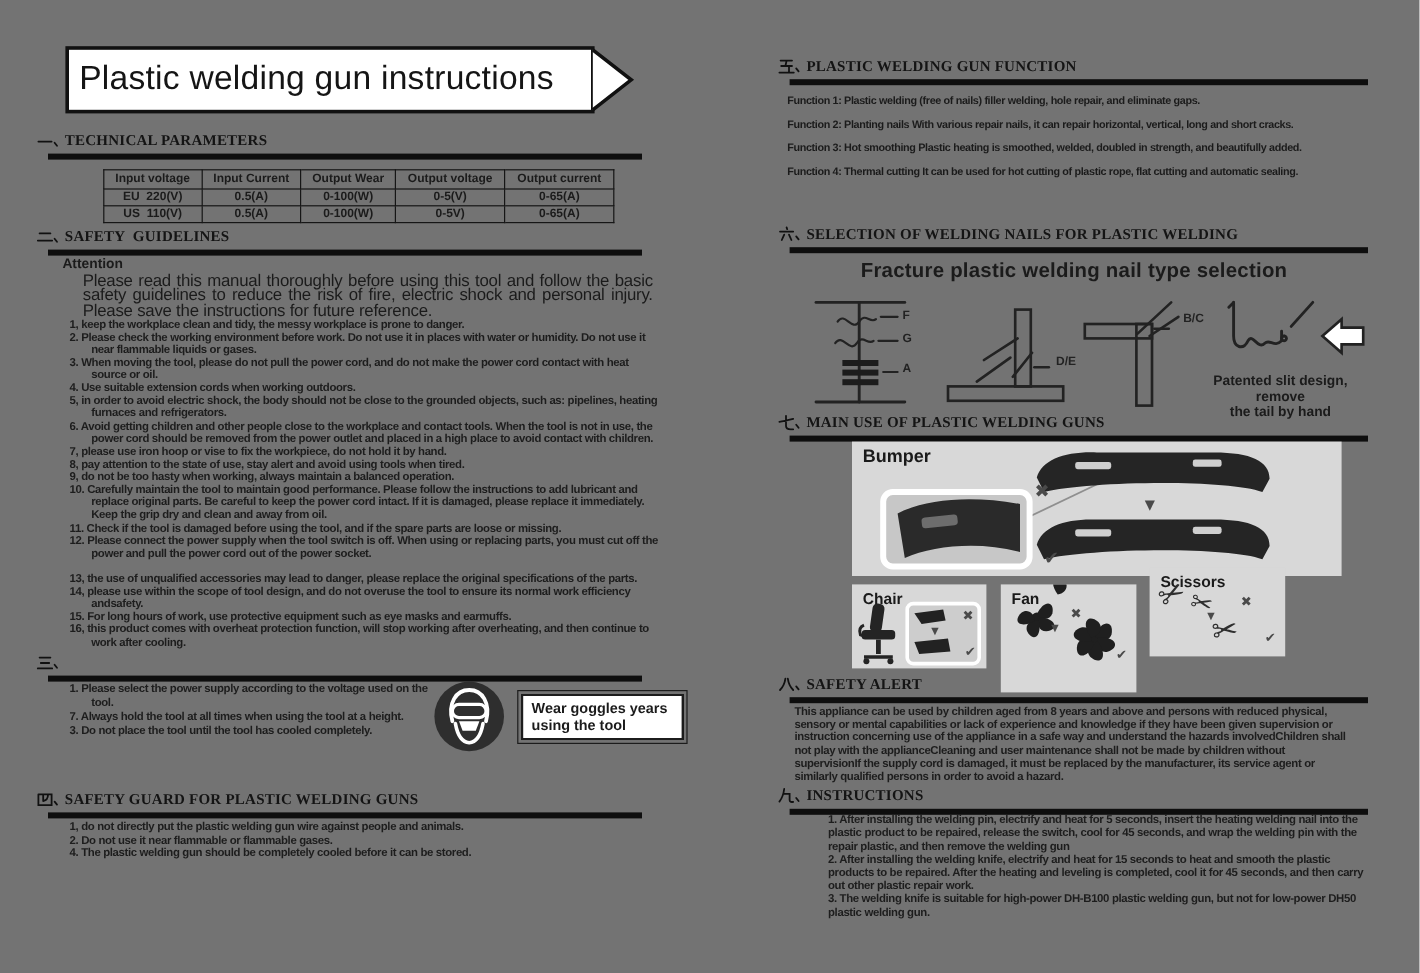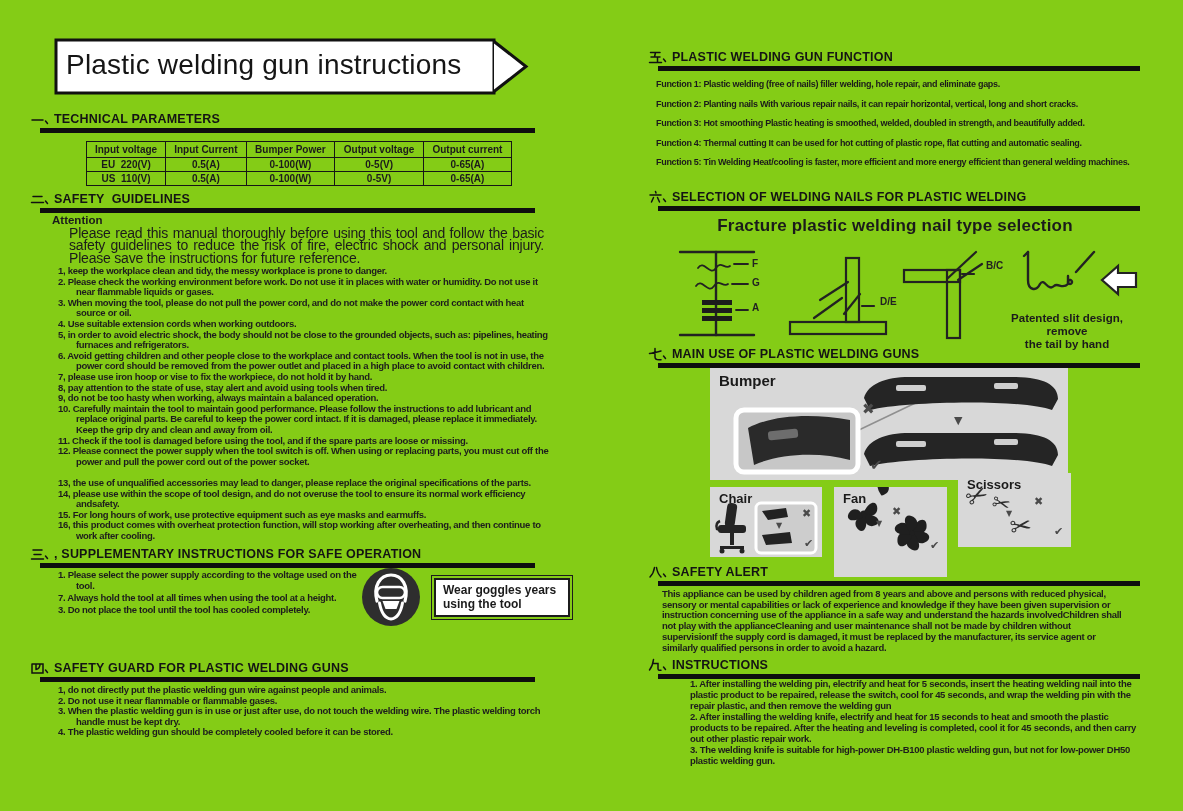--- a/index.html
+++ b/index.html
@@ -1,28 +1,28 @@
 <!DOCTYPE html>
 <html><head>
 <meta charset="utf-8">
 <style>
   html,body{margin:0;padding:0;background:#ffffff;}
   body{font-family:"Liberation Sans","DejaVu Sans",sans-serif;color:#1b1b1b;}
-  #page{position:relative;width:1183px;height:811px;background:#84cc16;overflow:hidden;}
+  #page{position:relative;width:1183px;height:811px;background:#737373;overflow:hidden;}
   .col{position:absolute;top:0;}
   #col-left{left:30px;width:590px;height:811px;}
   #col-right{left:648px;width:494px;height:811px;}
   .abs{position:absolute;}
   
   .banner{position:absolute;left:24px;top:38px;width:476px;height:58px;}
   .banner svg{position:absolute;left:0;top:0;}
   .banner .t{position:absolute;left:12px;top:11px;width:430px;font-size:28px;font-weight:normal;letter-spacing:.2px;color:#151515;white-space:pre;}
   
   .sec{position:absolute;left:0;}
-  .sec .row{display:flex;align-items:flex-end;gap:4px;height:16px;}
+  .sec .row{display:flex;align-items:flex-start;gap:4px;height:16px;font-family:Liberation Serif, serif;}
   .sec .cjk{display:inline-block;width:20px;height:14px;}
   .sec .sec-title{font-size:12.5px;font-weight:bold;letter-spacing:.2px;white-space:pre;color:#141414;}
   .sec .bar{height:4.5px;background:#0e0e0e;margin-top:2px;margin-left:10px;}
   .w-l{width:505px;} .w-r{width:492px;}
   
   table{border-collapse:collapse;}
   th,td{border:1.5px solid #161616;text-align:center;white-space:pre;padding:0 3px;}
   th{font-size:10px;font-weight:bold;height:15px;}
   td{font-size:10px;font-weight:bold;height:13px;}
   
@@ -66,21 +66,21 @@
           <span class="sec-title">TECHNICAL PARAMETERS</span>
         </div>
       <div class="bar"></div>
     </div>
 
     <table class="abs" style="top:141px;left:56px;width:426px">
       <thead>
         <tr>
             <th>Input voltage</th>
             <th>Input Current</th>
-            <th>Bumper Power</th>
+            <th>Output Wear</th>
             <th>Output voltage</th>
             <th>Output current</th>
           </tr>
       </thead>
       <tbody>
           <tr>
             <td>EU  220(V)</td>
             <td>0.5(A)</td>
             <td>0-100(W)</td>
             <td>0-5(V)</td>
@@ -131,21 +131,20 @@
         <div class="li">14, please use within the scope of tool design, and do not overuse the tool to ensure its normal work efficiency andsafety.</div>
         <div class="li">15. For long hours of work, use protective equipment such as eye masks and earmuffs.</div>
         <div class="li">16, this product comes with overheat protection function, will stop working after overheating, and then continue to work after cooling.</div>
       </div>
 
     <div class="sec w-l" style="top:545px">
       <div class="row">
           <span class="cjk"><svg viewBox="0 0 20 14" width="20" height="14">
               <path d="M3,3 H12 M4,7.5 H11 M1.5,12 H13.5 M15.5,9 L17.5,11.5" fill="none" stroke="#111" stroke-width="1.5" stroke-linecap="round"></path>
             </svg></span>
-          <span class="sec-title">, SUPPLEMENTARY INSTRUCTIONS FOR SAFE OPERATION</span>
         </div>
       <div class="bar"></div>
     </div>
 
     <div class="abs doc-list" style="top:570px;left:28px;width:302px">
         <div class="li" style="margin-bottom:1.5px">1. Please select the power supply according to the voltage used on the tool.</div>
         <div class="li" style="margin-bottom:1.5px">7. Always hold the tool at all times when using the tool at a height.</div>
         <div class="li" style="margin-bottom:1.5px">3. Do not place the tool until the tool has cooled completely.</div>
       </div>
 
@@ -164,21 +163,20 @@
               <path d="M2,3 H13 V12 H2 V3 M6,3 V8.5 M10,3 C10,6 8.5,8 6,8.5 M15.5,9 L17.5,11.5" fill="none" stroke="#111" stroke-width="1.5" stroke-linecap="round"></path>
             </svg></span>
           <span class="sec-title">SAFETY GUARD FOR PLASTIC WELDING GUNS</span>
         </div>
       <div class="bar"></div>
     </div>
 
     <div class="abs doc-list" style="top:685px;left:28px;width:492px">
         <div class="li">1, do not directly put the plastic welding gun wire against people and animals.</div>
         <div class="li">2. Do not use it near flammable or flammable gases.</div>
-        <div class="li">3. When the plastic welding gun is in use or just after use, do not touch the welding wire. The plastic welding torch handle must be kept dry.</div>
         <div class="li">4. The plastic welding gun should be completely cooled before it can be stored.</div>
       </div>
   </div>
 
   <div class="col" id="col-right">
 
     <div class="sec w-r" style="top:48px">
       <div class="row">
           <span class="cjk"><svg viewBox="0 0 20 14" width="20" height="14">
               <path d="M2.5,2.5 H12 M7.5,2.5 L6.5,7 M3,7 H12 M9.5,7 V12.5 M1.5,12.5 H13.5 M15.5,9 L17.5,11.5" fill="none" stroke="#111" stroke-width="1.5" stroke-linecap="round"></path>
@@ -186,21 +184,20 @@
           <span class="sec-title">PLASTIC WELDING GUN FUNCTION</span>
         </div>
       <div class="bar"></div>
     </div>
 
     <div class="abs func-list" style="top:79px;left:8px;width:484px">
         <div class="li">Function 1: Plastic welding (free of nails) filler welding, hole repair, and eliminate gaps.</div>
         <div class="li">Function 2: Planting nails With various repair nails, it can repair horizontal, vertical, long and short cracks.</div>
         <div class="li">Function 3: Hot smoothing Plastic heating is smoothed, welded, doubled in strength, and beautifully added.</div>
         <div class="li">Function 4: Thermal cutting It can be used for hot cutting of plastic rope, flat cutting and automatic sealing.</div>
-        <div class="li">Function 5: Tin Welding Heat/cooling is faster, more efficient and more energy efficient than general welding machines.</div>
       </div>
 
     <div class="sec w-r" style="top:188px">
       <div class="row">
           <span class="cjk"><svg viewBox="0 0 20 14" width="20" height="14">
               <path d="M7.5,1.5 L8,3 M2,5 H13 M5.5,7.5 L3.5,12 M9.5,7.5 L11.5,12 M15.5,9 L17.5,11.5" fill="none" stroke="#111" stroke-width="1.5" stroke-linecap="round"></path>
             </svg></span>
           <span class="sec-title">SELECTION OF WELDING NAILS FOR PLASTIC WELDING</span>
         </div>
       <div class="bar"></div>
@@ -274,21 +271,21 @@
     <div class="sec w-r" style="top:345px">
       <div class="row">
           <span class="cjk"><svg viewBox="0 0 20 14" width="20" height="14">
               <path d="M1.5,6.5 C5,6 9,5 13,4 M7,1.5 V10 C7,12 8.5,12.8 11,12.8 H13 M15.5,9 L17.5,11.5" fill="none" stroke="#111" stroke-width="1.5" stroke-linecap="round"></path>
             </svg></span>
           <span class="sec-title">MAIN USE OF PLASTIC WELDING GUNS</span>
         </div>
       <div class="bar"></div>
     </div>
 
-    <div class="panel" style="top:368px;left:62px;width:358px;height:112px">
+    <div class="panel" style="top:368px;left:62px;width:408px;height:112px">
       <span class="plabel" style="font-size:15px">Bumper</span>
       <svg width="358" height="112" viewBox="0 0 358 112">
         <path d="M128,72 L220,28" stroke="#8f8f8f" stroke-width="1.5"></path>
         <rect x="26" y="42" width="122" height="62" rx="8" fill="#c7c7c7" stroke="#fff" stroke-width="5"></rect>
         <path d="M38,60 C62,47 102,45 140,52 L140,92 C108,83 68,86 44,97 Z" fill="#2a2a2a"></path>
         <rect x="58" y="62" width="30" height="9" rx="3" fill="#6d6d6d" transform="rotate(-6 73 66)"></rect>
         <g transform="translate(152,6)">
           <path d="M2,24 C6,9 26,2 52,3 L150,3 C180,3 196,10 196,25 L190,36 C160,25 44,27 8,36 Z" fill="#252525"></path>
           <rect x="34" y="11" width="30" height="6" rx="2" fill="#cfcfcf"></rect>
           <rect x="132" y="9" width="24" height="6" rx="2" fill="#cfcfcf"></rect>

